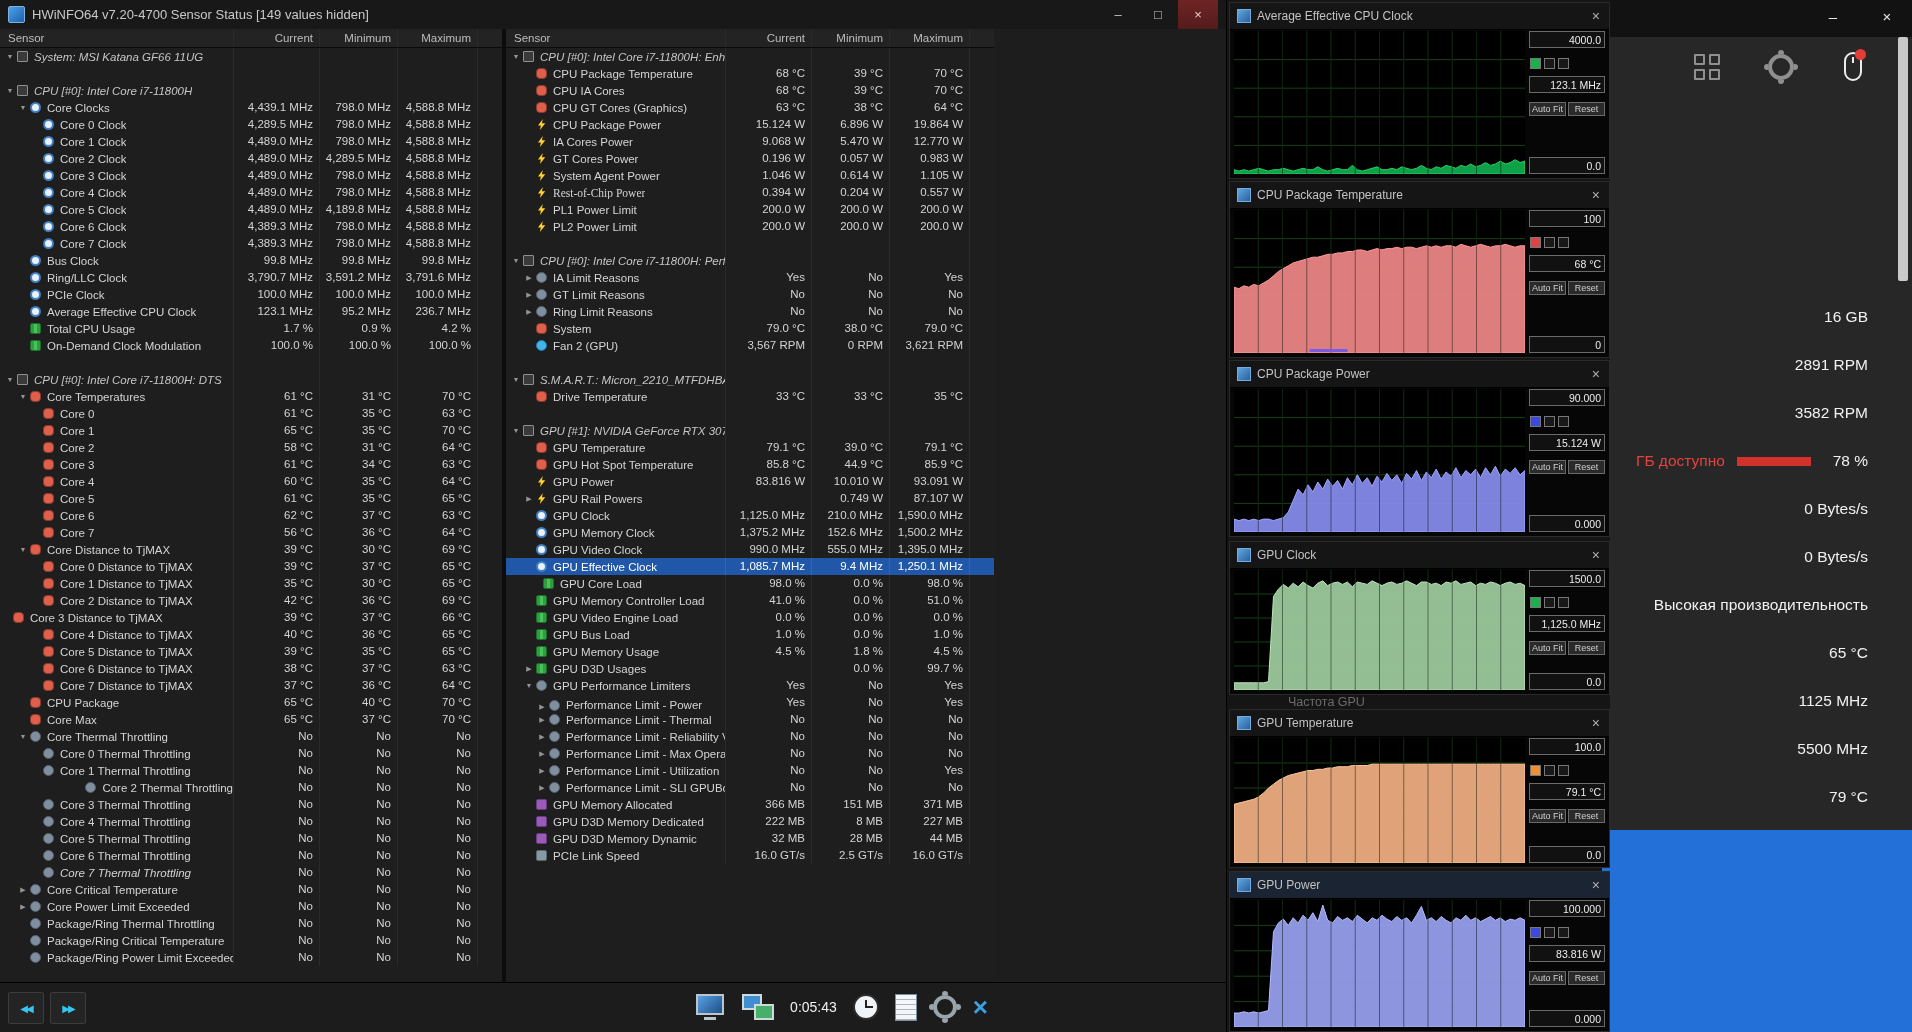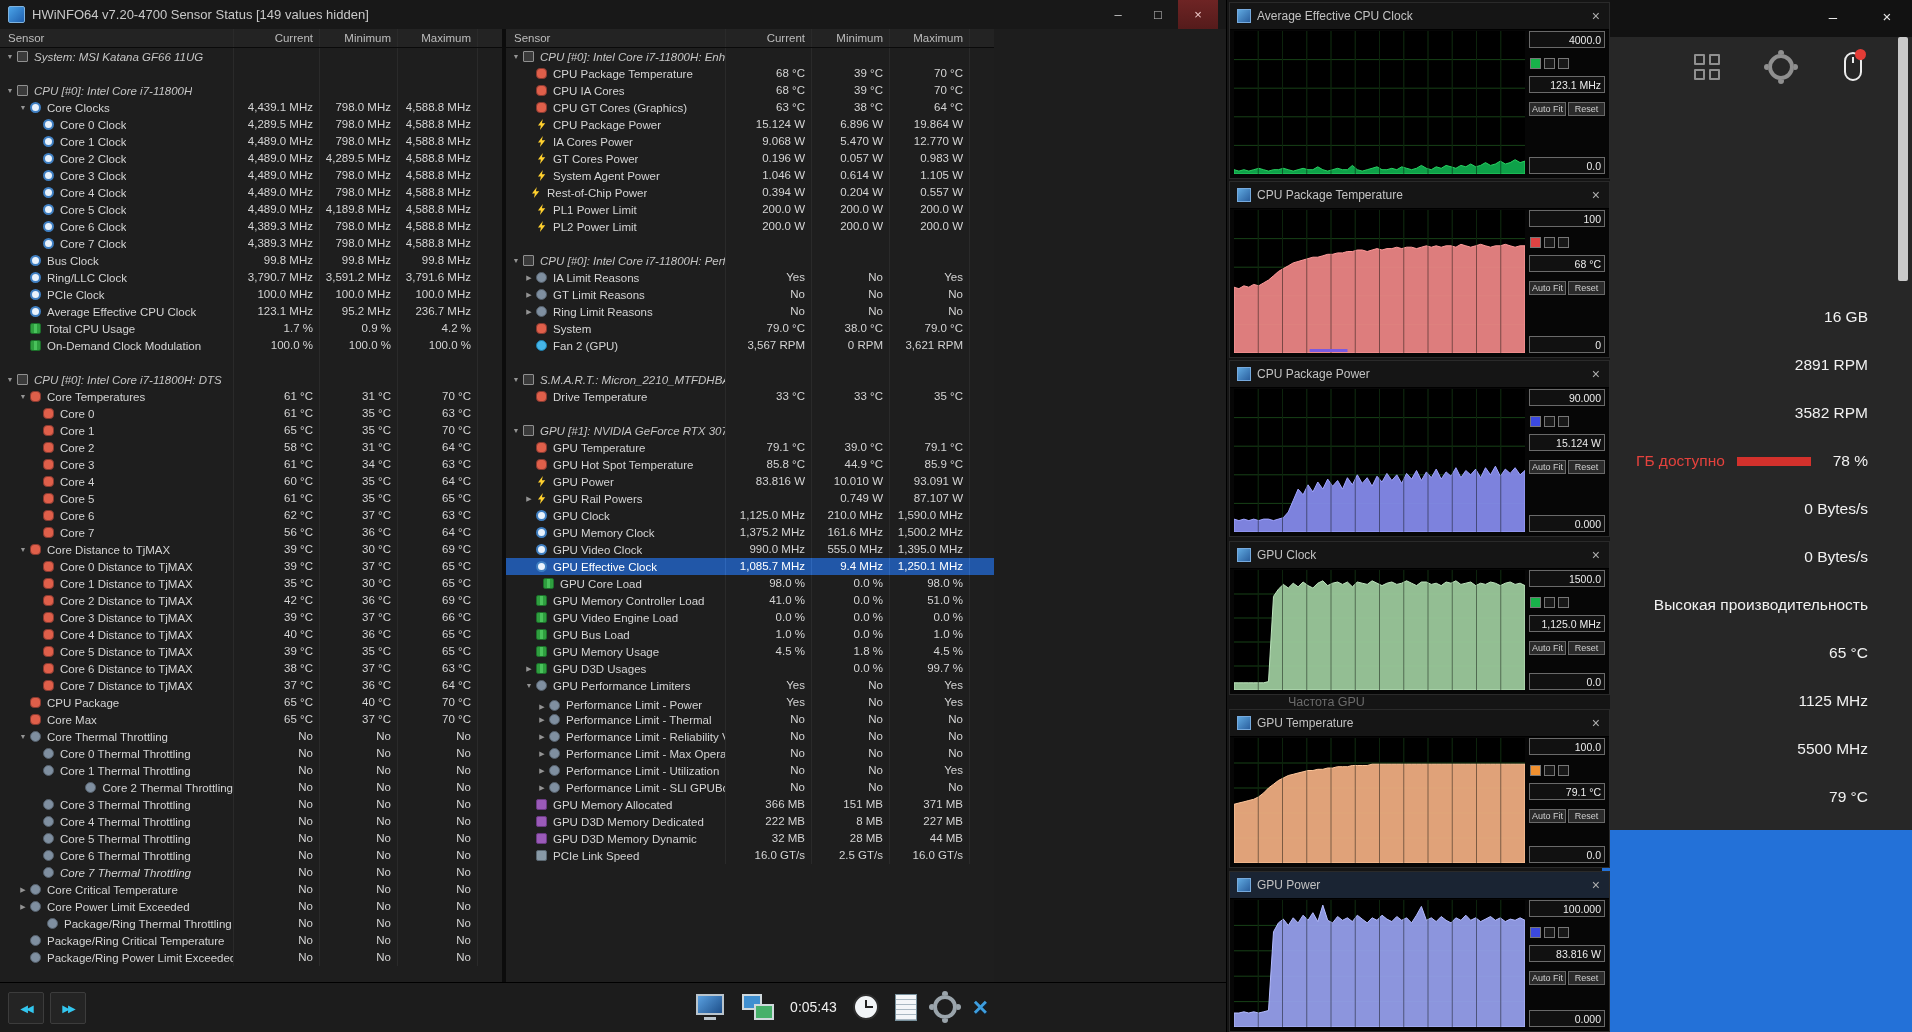--- a/index.html
+++ b/index.html
@@ -561,21 +561,21 @@
                 <span class="chev"></span>
                 <span class="ic t"></span>
                 <span class="ltext">Core 2 Distance to TjMAX</span>
               </div>
               <div class="cell-val cur">42 °C</div>
               <div class="cell-val minc">36 °C</div>
               <div class="cell-val maxc">69 °C</div>
               <div class="cell-sp"></div>
             </div>
             <div class="srow">
-              <div class="cell-label" style="padding-left: 30px; text-align: right;">
+              <div class="cell-label" style=" text-align: right;">
                 <span class="chev"></span>
                 <span class="ic t"></span>
                 <span class="ltext">Core 3 Distance to TjMAX</span>
               </div>
               <div class="cell-val cur">39 °C</div>
               <div class="cell-val minc">37 °C</div>
               <div class="cell-val maxc">66 °C</div>
               <div class="cell-sp"></div>
             </div>
             <div class="srow">
@@ -759,21 +759,21 @@
                 <span class="chev">▶</span>
                 <span class="ic y"></span>
                 <span class="ltext">Core Power Limit Exceeded</span>
               </div>
               <div class="cell-val cur">No</div>
               <div class="cell-val minc">No</div>
               <div class="cell-val maxc">No</div>
               <div class="cell-sp"></div>
             </div>
             <div class="srow">
-              <div class="cell-label" style="padding-left: 34px;">
+              <div class="cell-label" style="padding-left: 17px;">
                 <span class="chev"></span>
                 <span class="ic y"></span>
                 <span class="ltext">Package/Ring Thermal Throttling</span>
               </div>
               <div class="cell-val cur">No</div>
               <div class="cell-val minc">No</div>
               <div class="cell-val maxc">No</div>
               <div class="cell-sp"></div>
             </div>
             <div class="srow">
@@ -894,21 +894,21 @@
                 <span class="chev"></span>
                 <span class="ic p"></span>
                 <span class="ltext">System Agent Power</span>
               </div>
               <div class="cell-val cur">1.046 W</div>
               <div class="cell-val minc">0.614 W</div>
               <div class="cell-val maxc">1.105 W</div>
               <div class="cell-sp"></div>
             </div>
             <div class="srow">
-              <div class="cell-label" style="padding-left: 11px;">
+              <div class="cell-label" style="padding-left: 17px; font-family: Liberation Serif, serif;">
                 <span class="chev"></span>
                 <span class="ic p"></span>
                 <span class="ltext">Rest-of-Chip Power</span>
               </div>
               <div class="cell-val cur">0.394 W</div>
               <div class="cell-val minc">0.204 W</div>
               <div class="cell-val maxc">0.557 W</div>
               <div class="cell-sp"></div>
             </div>
             <div class="srow">
@@ -1114,21 +1114,21 @@
               <div class="cell-val maxc">1,590.0 MHz</div>
               <div class="cell-sp"></div>
             </div>
             <div class="srow">
               <div class="cell-label" style="padding-left: 17px;">
                 <span class="chev"></span>
                 <span class="ic c"></span>
                 <span class="ltext">GPU Memory Clock</span>
               </div>
               <div class="cell-val cur">1,375.2 MHz</div>
-              <div class="cell-val minc">161.6 MHz</div>
+              <div class="cell-val minc">152.6 MHz</div>
               <div class="cell-val maxc">1,500.2 MHz</div>
               <div class="cell-sp"></div>
             </div>
             <div class="srow">
               <div class="cell-label" style="padding-left: 17px;">
                 <span class="chev"></span>
                 <span class="ic c"></span>
                 <span class="ltext">GPU Video Clock</span>
               </div>
               <div class="cell-val cur">990.0 MHz</div>

